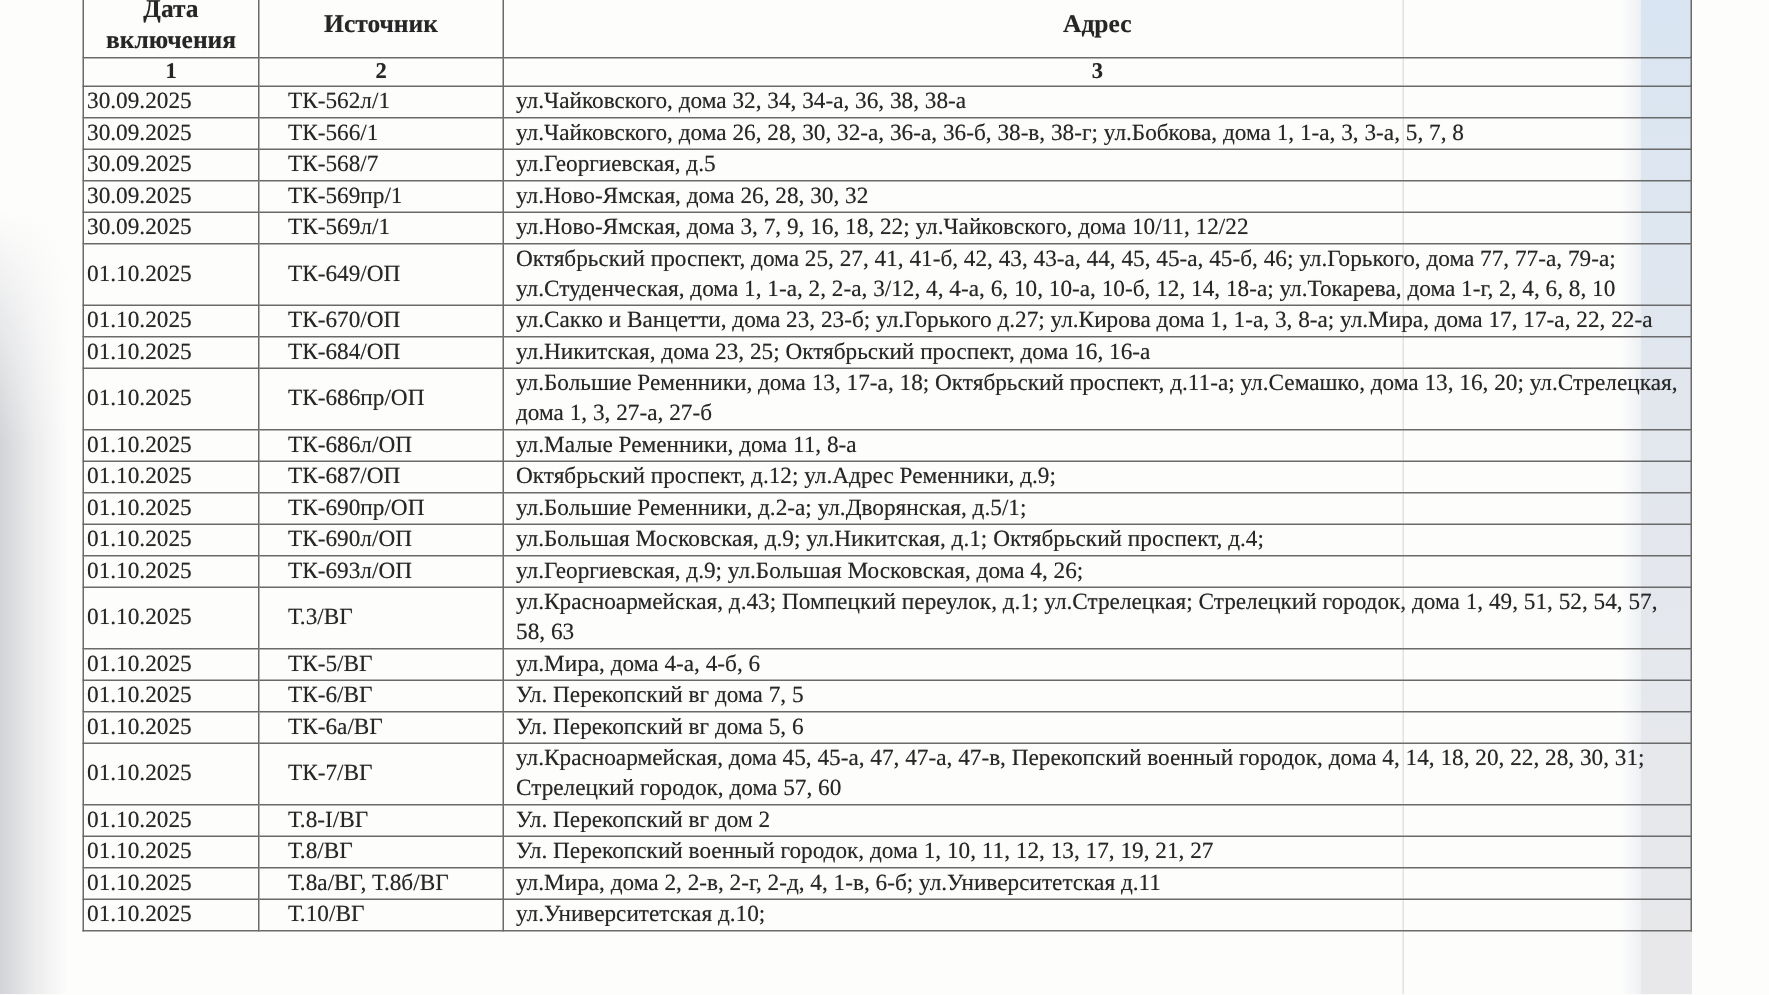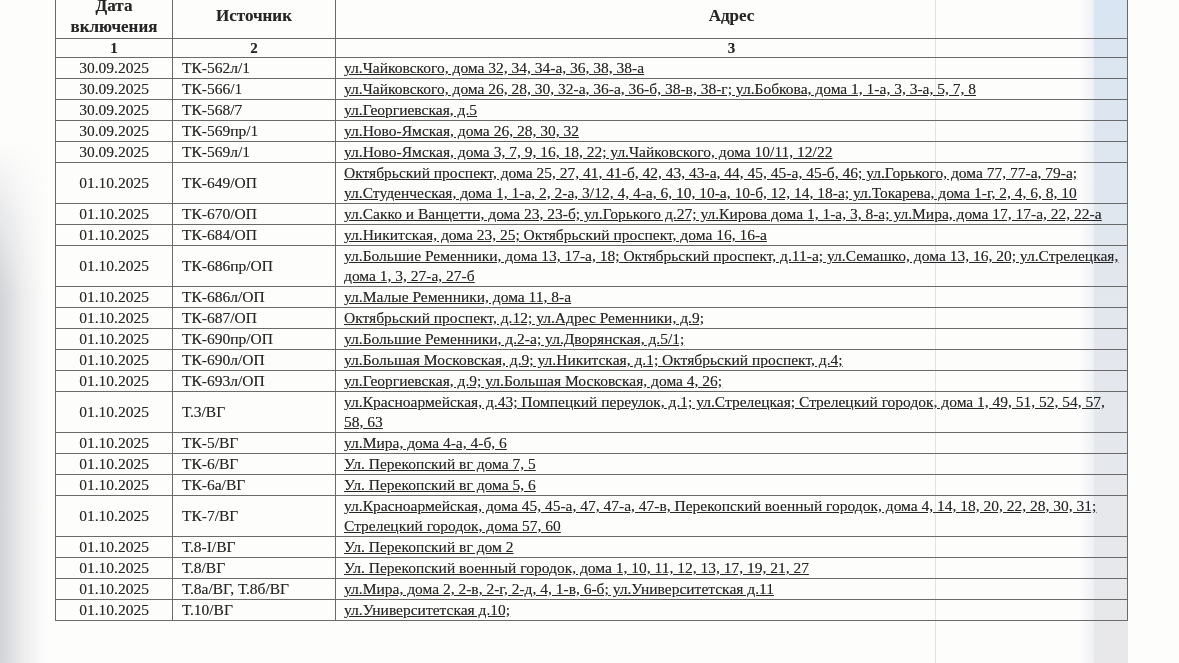--- a/index.html
+++ b/index.html
@@ -42,23 +42,23 @@
     border:1px solid var(--border);
     font-size:15.5px; line-height:20px;
     vertical-align:middle;
     overflow:hidden;
   }
   tr.head-row th{
     height:48px; font-size:17px; font-weight:bold; text-align:center;
     line-height:21px; vertical-align:middle; padding-top:2px;
   }
   tr.num-row td{height:19px; font-weight:bold; text-align:center; font-size:15px; line-height:17px;}
-  td.cell-date{height:21px; text-align:center; padding:0 2px;}
-  td.cell-src{padding:0 4px 0 9px;}
-  td.cell-addr{padding:0 6px 0 8px; text-align:left;text-decoration:underline;}
+  td.cell-date{height:21px; padding:0 2px;}
+  td.cell-src{padding:0 4px 0 19px;}
+  td.cell-addr{padding:0 6px 0 8px; text-align:left;}
 
   
   .fold-line{
     position:absolute; left:935px; top:0; width:1px; height:663px;
     background:rgba(125,130,140,.22);
   }
   
   .stub{position:absolute; left:1127px; width:25px; height:1px; background:var(--border); opacity:.75;}
   .stub1{top:37px;}
   .stub2{top:56px;}

